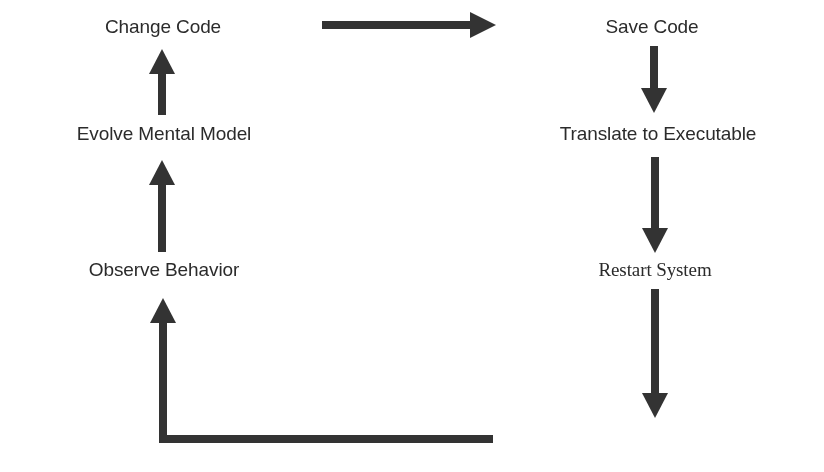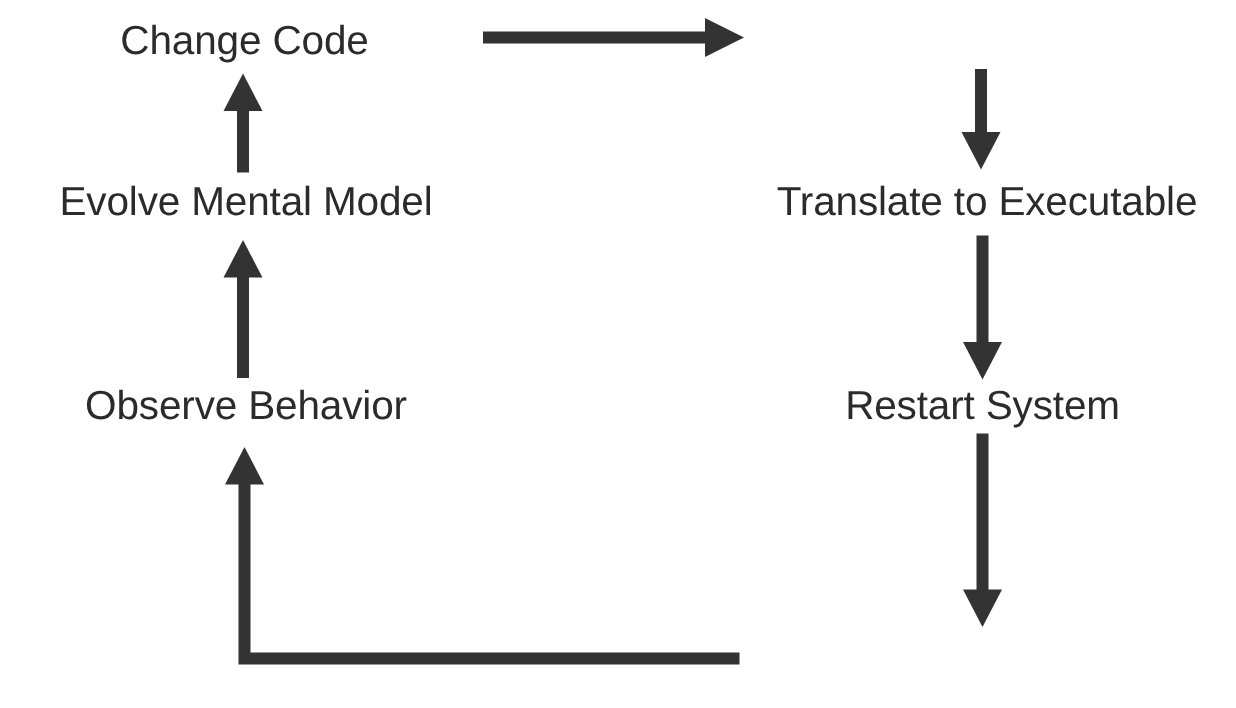--- a/index.html
+++ b/index.html
@@ -21,21 +21,21 @@
   #flow-svg {
     position: absolute;
     left: 0;
     top: 0;
     width: 824px;
     height: 472px;
   }
   .node-label {
     position: absolute;
     font-family: "Liberation Sans", sans-serif;
-    font-size: 27px;
+    font-size: 19px;
     line-height: 30px;
     color: #2b2b2b;
     white-space: nowrap;
     letter-spacing: -0.1px;
     -webkit-font-smoothing: antialiased;
   }
   .node-label.align-center {
     text-align: center;
     transform: translateX(-50%);
   }
@@ -78,23 +78,24 @@
     </g>
 
     <g>
       <line x1="162" y1="115" x2="162" y2="70" stroke="#333333" stroke-width="8" stroke-linecap="butt"></line>
       <polygon points="162,49 149,74 175,74" fill="#333333"></polygon>
     </g>
   </svg>
 
   <div class="node-label align-center" style="left:163px; top:12px;">Change Code</div>
 
+  <div class="node-label align-center" style="left:652px; top:12px;">Save Code</div>
 
   <div class="node-label align-center" style="left:658px; top:119px;">Translate to Executable</div>
 
   <div class="node-label align-center" style="left:164px; top:119px;">Evolve Mental Model</div>
 
-  <div class="node-label align-center" style="left:655px; top:255px;">Restart System</div>
+  <div class="node-label align-center" style="left:655px; top:255px;font-family:Liberation Serif, serif;">Restart System</div>
 
   <div class="node-label align-center" style="left:164px; top:255px;text-align:center;">Observe Behavior</div>
 
 
 </div>
 
 </body></html>

